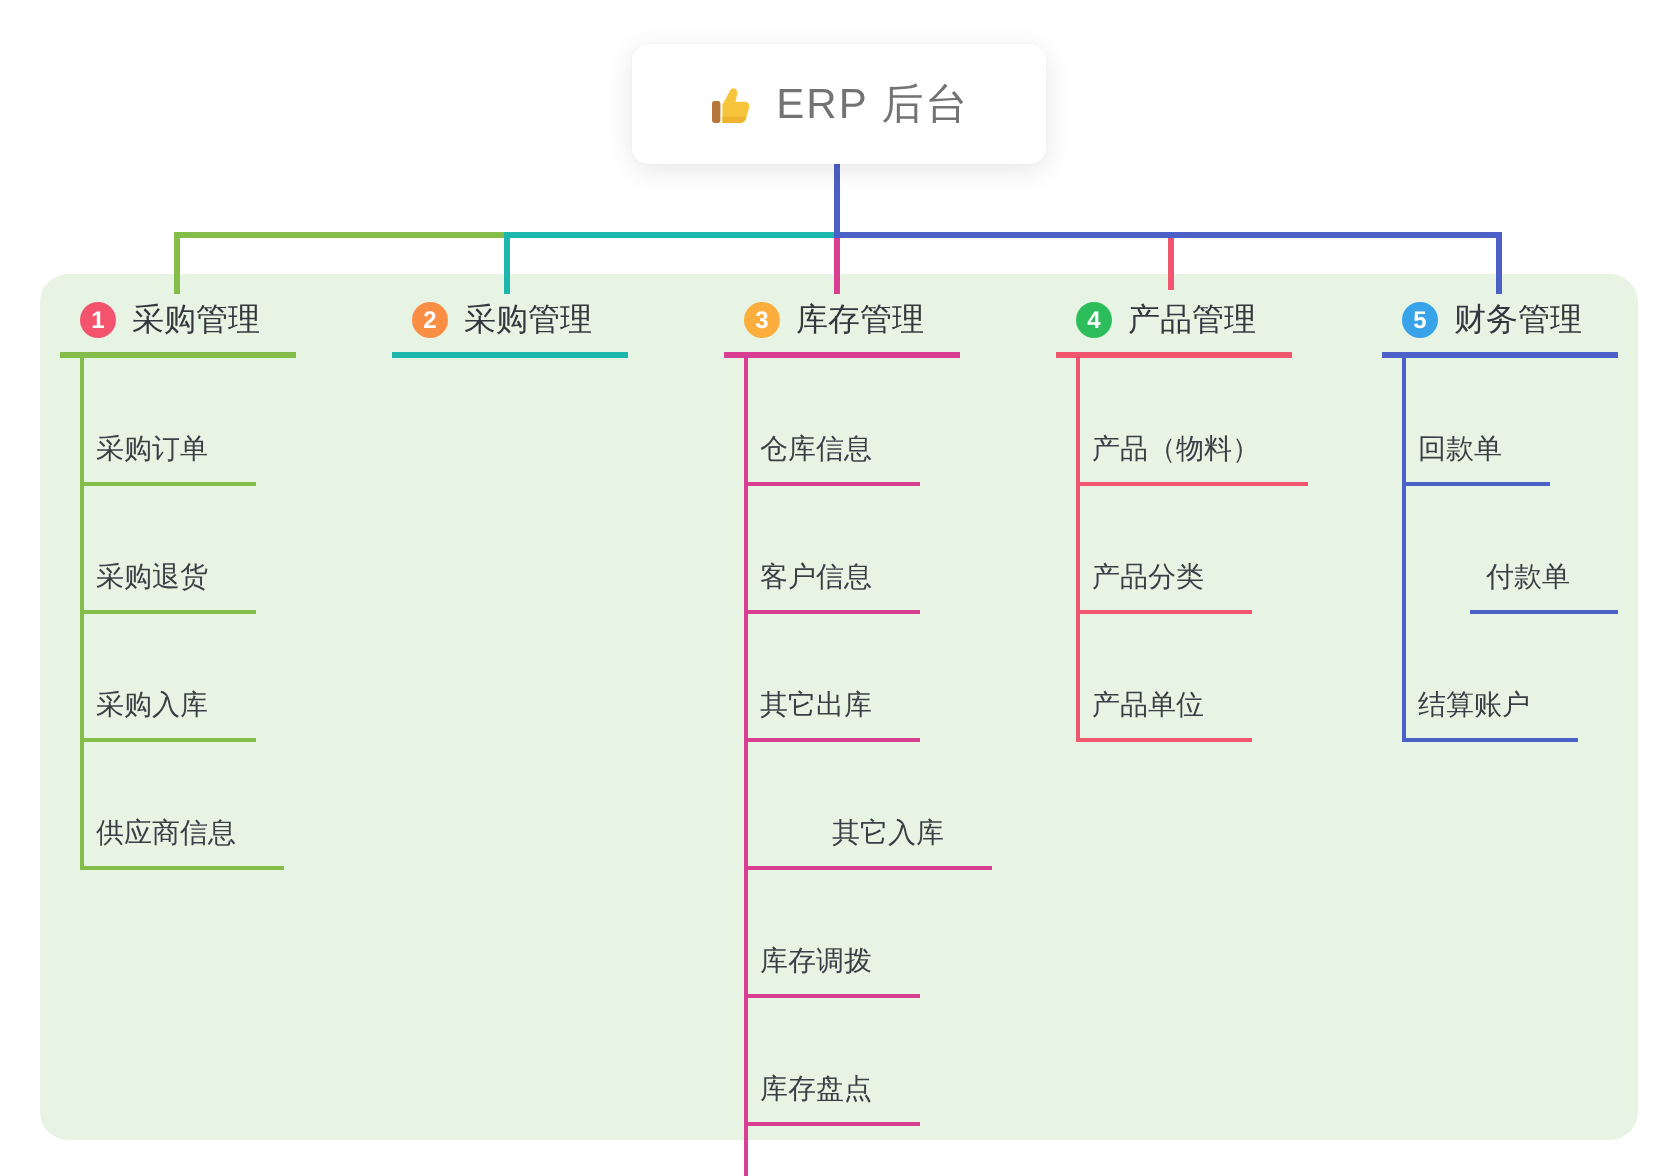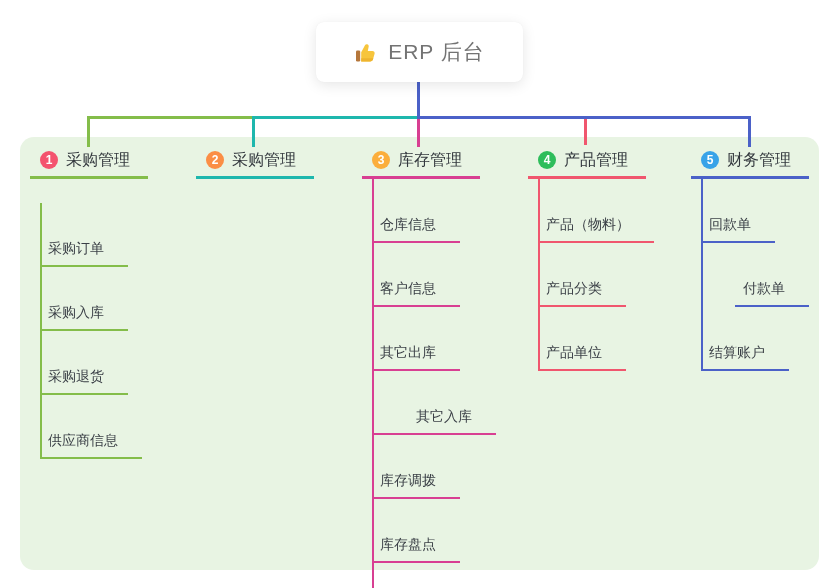--- a/index.html
+++ b/index.html
@@ -72,23 +72,23 @@
 <div class="line v3" style="left: 584px; top: 119px; height: 26px; background: rgb(240, 86, 110);"></div>
 <div class="line v3" style="left: 748px; top: 116px; height: 31px; background: rgb(75, 97, 200);"></div>
 
 <div class="branch" style="left:30px;">
   <div class="bhead" style="border-bottom-color: rgb(132, 189, 74);">
     <span class="badge" style="background: rgb(244, 83, 110);">1</span>
     <span class="blabel">采购管理</span>
   </div>
   <div class="items">
     <div class="spine" style="background: rgb(132, 189, 74);"></div>
-    <div class="sub-item" style="border-bottom-color: rgb(132, 189, 74); margin-top: 24px;">采购订单</div>
+    <div class="sub-item" style="border-bottom-color: rgb(132, 189, 74);">采购订单</div>
+    <div class="sub-item" style="border-bottom-color: rgb(132, 189, 74);">采购退货</div>
     <div class="sub-item" style="border-bottom-color: rgb(132, 189, 74);">采购入库</div>
-    <div class="sub-item" style="border-bottom-color: rgb(132, 189, 74);">采购退货</div>
     <div class="sub-item" style="border-bottom-color: rgb(132, 189, 74);">供应商信息</div>
   </div>
 </div>
 
 <div class="branch" style="left:196px;">
   <div class="bhead" style="border-bottom-color: rgb(30, 183, 173);">
     <span class="badge" style="background: rgb(251, 142, 69);">2</span>
     <span class="blabel">采购管理</span>
   </div>
 </div>

